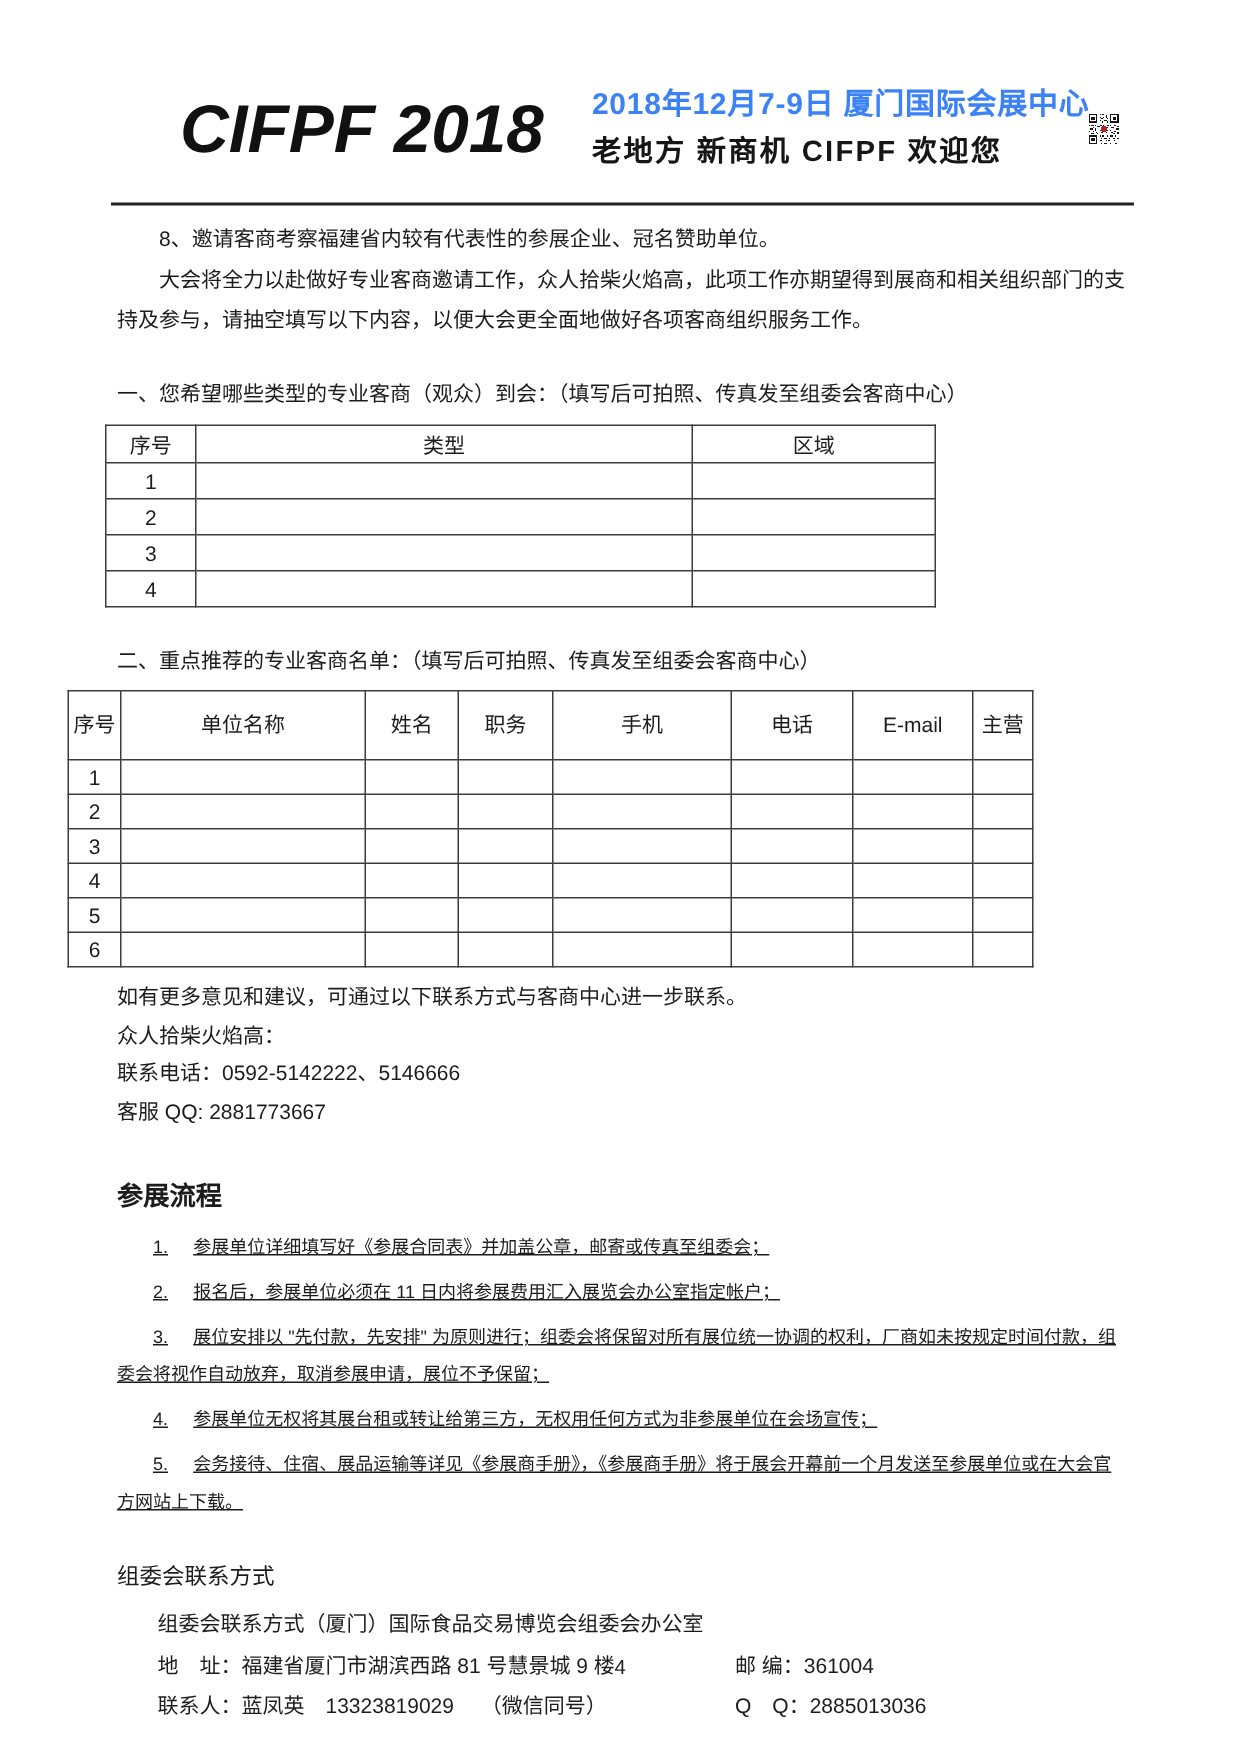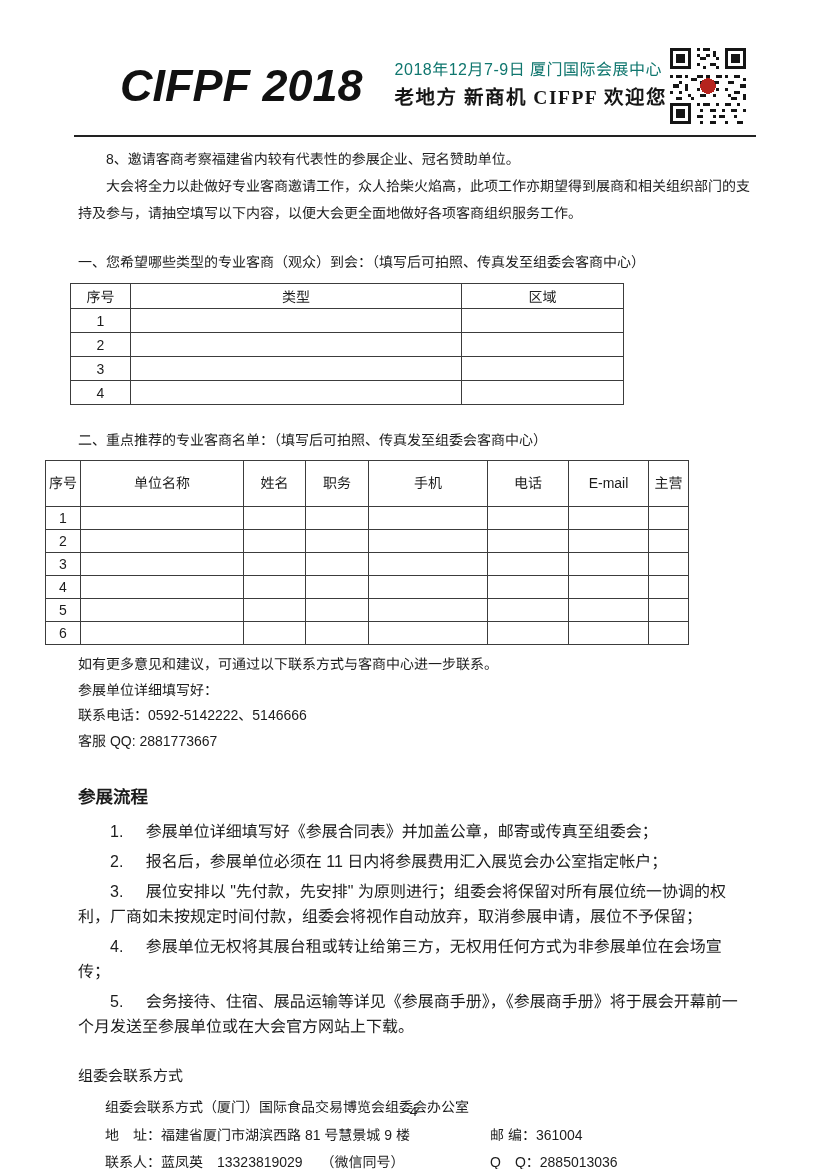--- a/index.html
+++ b/index.html
@@ -16,22 +16,22 @@
   }
 
   
   .hdr { display:flex; align-items:center; height:72px; }
   .logo {
     margin-left:42px;
     font-size:45px; font-weight:bold; font-style:italic;
     letter-spacing:0px; white-space:nowrap; color:#111;
   }
   .hdr-text { margin-left:32px; line-height:1.55; white-space:nowrap; }
-  .hdr-line1 { font-size:16px; font-weight:normal; letter-spacing:0.5px; color:#0f766e; }
-  .hdr-line2 { font-size:19.5px; font-weight:bold; letter-spacing:1.5px; color:#161616;font-family:Liberation Serif, serif; }
+  .hdr-line1 { font-size:20px; font-weight:bold; letter-spacing:0.5px; color:#3b82f6; }
+  .hdr-line2 { font-size:19.5px; font-weight:bold; letter-spacing:1.5px; color:#161616; }
   .qr { margin-left:auto; margin-right:6px; display:block; }
   .rule { border:none; border-top:2.5px solid #222; margin:13px -4px 0 -4px; }
 
   
   .para { margin:0; font-size:14px; line-height:27px; text-indent:2em; }
   .intro { margin-top:9px; }
   .sec-title { margin:23px 0 0 0; font-size:14px; line-height:24px; }
 
   
   table { border-collapse:collapse; table-layout:fixed; }
@@ -47,21 +47,21 @@
   .t2 { width:643px; margin:8px 0 0 -33px; }
   .t2 th { height:45px; line-height:19px; }
   .t2 td { height:22px; }
 
   
   .vc { margin-top:7px; font-size:14px; line-height:25.5px; }
   .vc p { margin:0; }
 
   
   .proc-title { margin:29px 0 11px 0; text-align:left; font-size:17.5px; font-weight:bold; }
-  .proc-item { margin:0 0 5px 0; font-size:16px; line-height:25px; text-indent:2em; }
+  .proc-item { margin:0 0 5px 0; font-size:12px; line-height:25px; text-indent:2em;text-decoration:underline; }
   .proc-num { margin-right:1.4em; }
 
   
   .cmt-title { margin:25px 0 9px 0; font-size:15px; font-weight:normal; }
   .cmt-grid { display:grid; grid-template-columns:412px 1fr; font-size:14px; line-height:27.5px; }
   .cmt-full { grid-column:1 / 3; padding-left:27px; }
   .cmt-left { padding-left:27px; }
   .cmt-right { }
   .cmt-grid p { margin:0; }
 
@@ -223,21 +223,21 @@
           <td></td>
       <td></td>
           <td></td>
       <td></td>
     </tr>
   </tbody>
     </table>
 
   <div class="vc">
     <p>如有更多意见和建议，可通过以下联系方式与客商中心进一步联系。</p>
-    <p>参展单位详细填写好：</p>
+    <p>众人拾柴火焰高：</p>
     <p>联系电话：0592-5142222、5146666</p>
     <p>客服 QQ: 2881773667</p>
   </div>
 
   <h2 class="proc-title">参展流程</h2>
 
   <div>
     <p class="proc-item"><span class="proc-num">1.</span><span>参展单位详细填写好《参展合同表》并加盖公章，邮寄或传真至组委会；</span></p>
     <p class="proc-item"><span class="proc-num">2.</span><span>报名后，参展单位必须在 11 日内将参展费用汇入展览会办公室指定帐户；</span></p>
     <p class="proc-item"><span class="proc-num">3.</span><span>展位安排以 "先付款，先安排" 为原则进行；组委会将保留对所有展位统一协调的权利，厂商如未按规定时间付款，组委会将视作自动放弃，取消参展申请，展位不予保留；</span></p>

